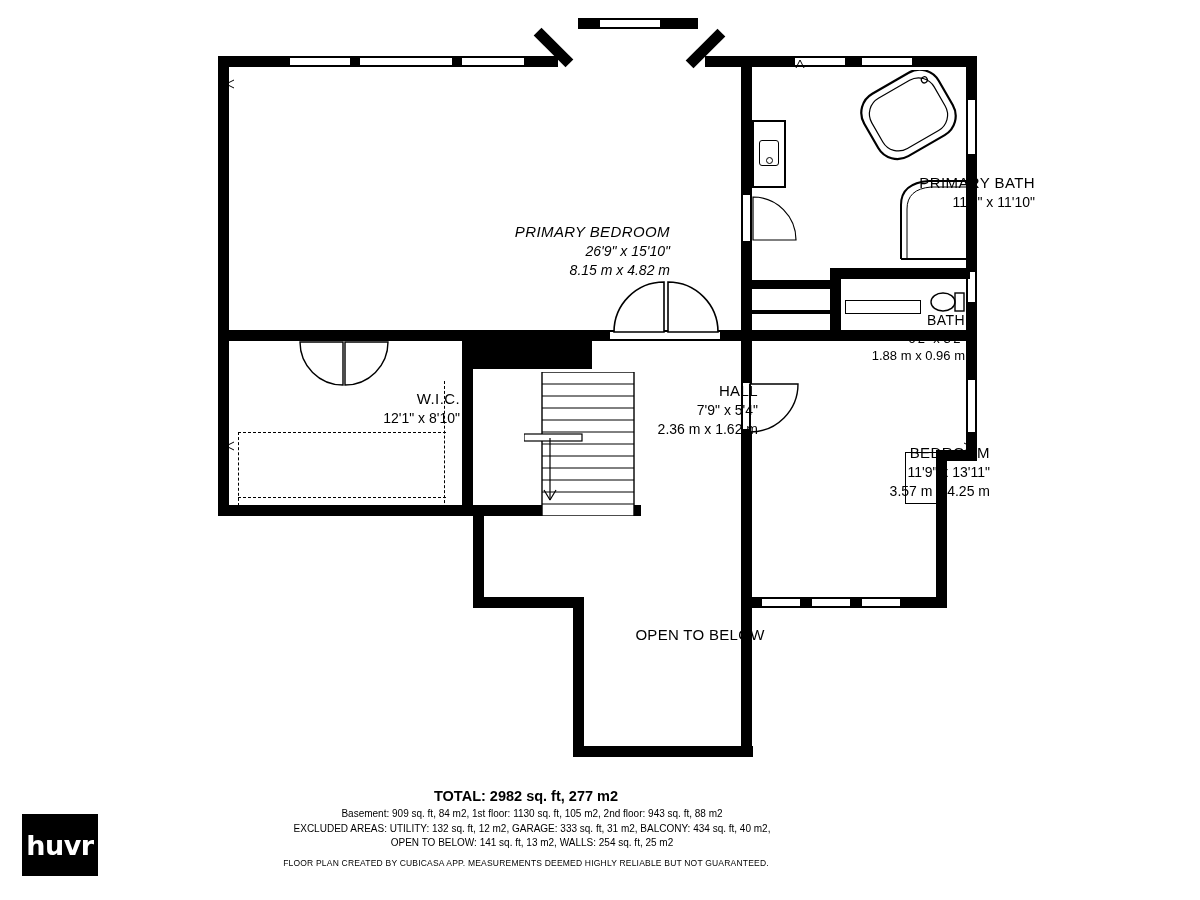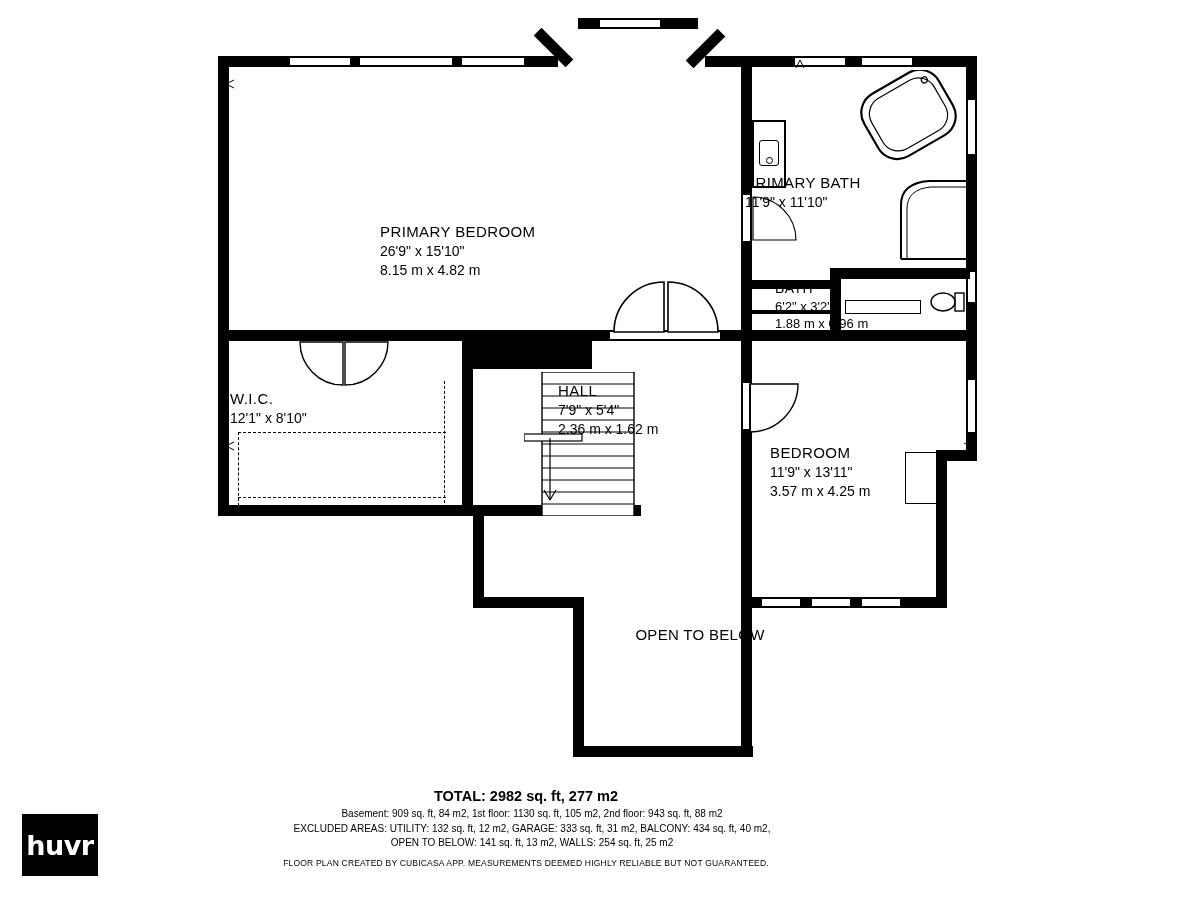--- a/index.html
+++ b/index.html
@@ -54,32 +54,32 @@
     border-top: 1px dashed #000000;
   }
   .dash-v {
     position: absolute;
     border-left: 1px dashed #000000;
   }
 
   
   .room-label {
     position: absolute;
-    text-align: left;
+    text-align: right;
     line-height: 1.35;
     white-space: nowrap;
   }
   .room-label .name {
     font-size: 15px;
     letter-spacing: 0.4px;
   }
   .room-label .dim {
     font-size: 14px;
   }
-  .room-label.small .name { font-size: 14px; }
+  .room-label.small .name { font-size: 14px; margin-top: 32px; }
   .room-label.small .dim { font-size: 13px; }
 
   .plain-label {
     position: absolute;
     font-size: 15px;
     letter-spacing: 0.3px;
     white-space: nowrap;
   }
 
   
@@ -301,21 +301,21 @@
     <svg width="14" height="14" viewBox="0 0 14 14">
         <path d="M7 2 L3 10 M7 2 L11 10" stroke="#000" stroke-width="1" fill="none"></path>
       </svg>
   </div>
   <div style="position:absolute; left:960px; top:440px; width:14px; height:14px;">
     <svg width="14" height="14" viewBox="0 0 14 14">
         <path d="M12 7 L4 3 M12 7 L4 11" stroke="#000" stroke-width="1" fill="none"></path>
       </svg>
   </div>
 
-  <div class="room-label" style="left:380px; top:222px; width:290px;">
+  <div class="room-label" style="left:380px; top:222px; width:290px;font-style:italic;">
     <div class="name">PRIMARY BEDROOM</div>
     <div class="dim">26'9" x 15'10"</div>
     <div class="dim">8.15 m x 4.82 m</div>
   </div>
 
   <div class="room-label" style="left:745px; top:173px; width:290px;">
     <div class="name">PRIMARY BATH</div>
     <div class="dim">11'9" x 11'10"</div>
   </div>
 

